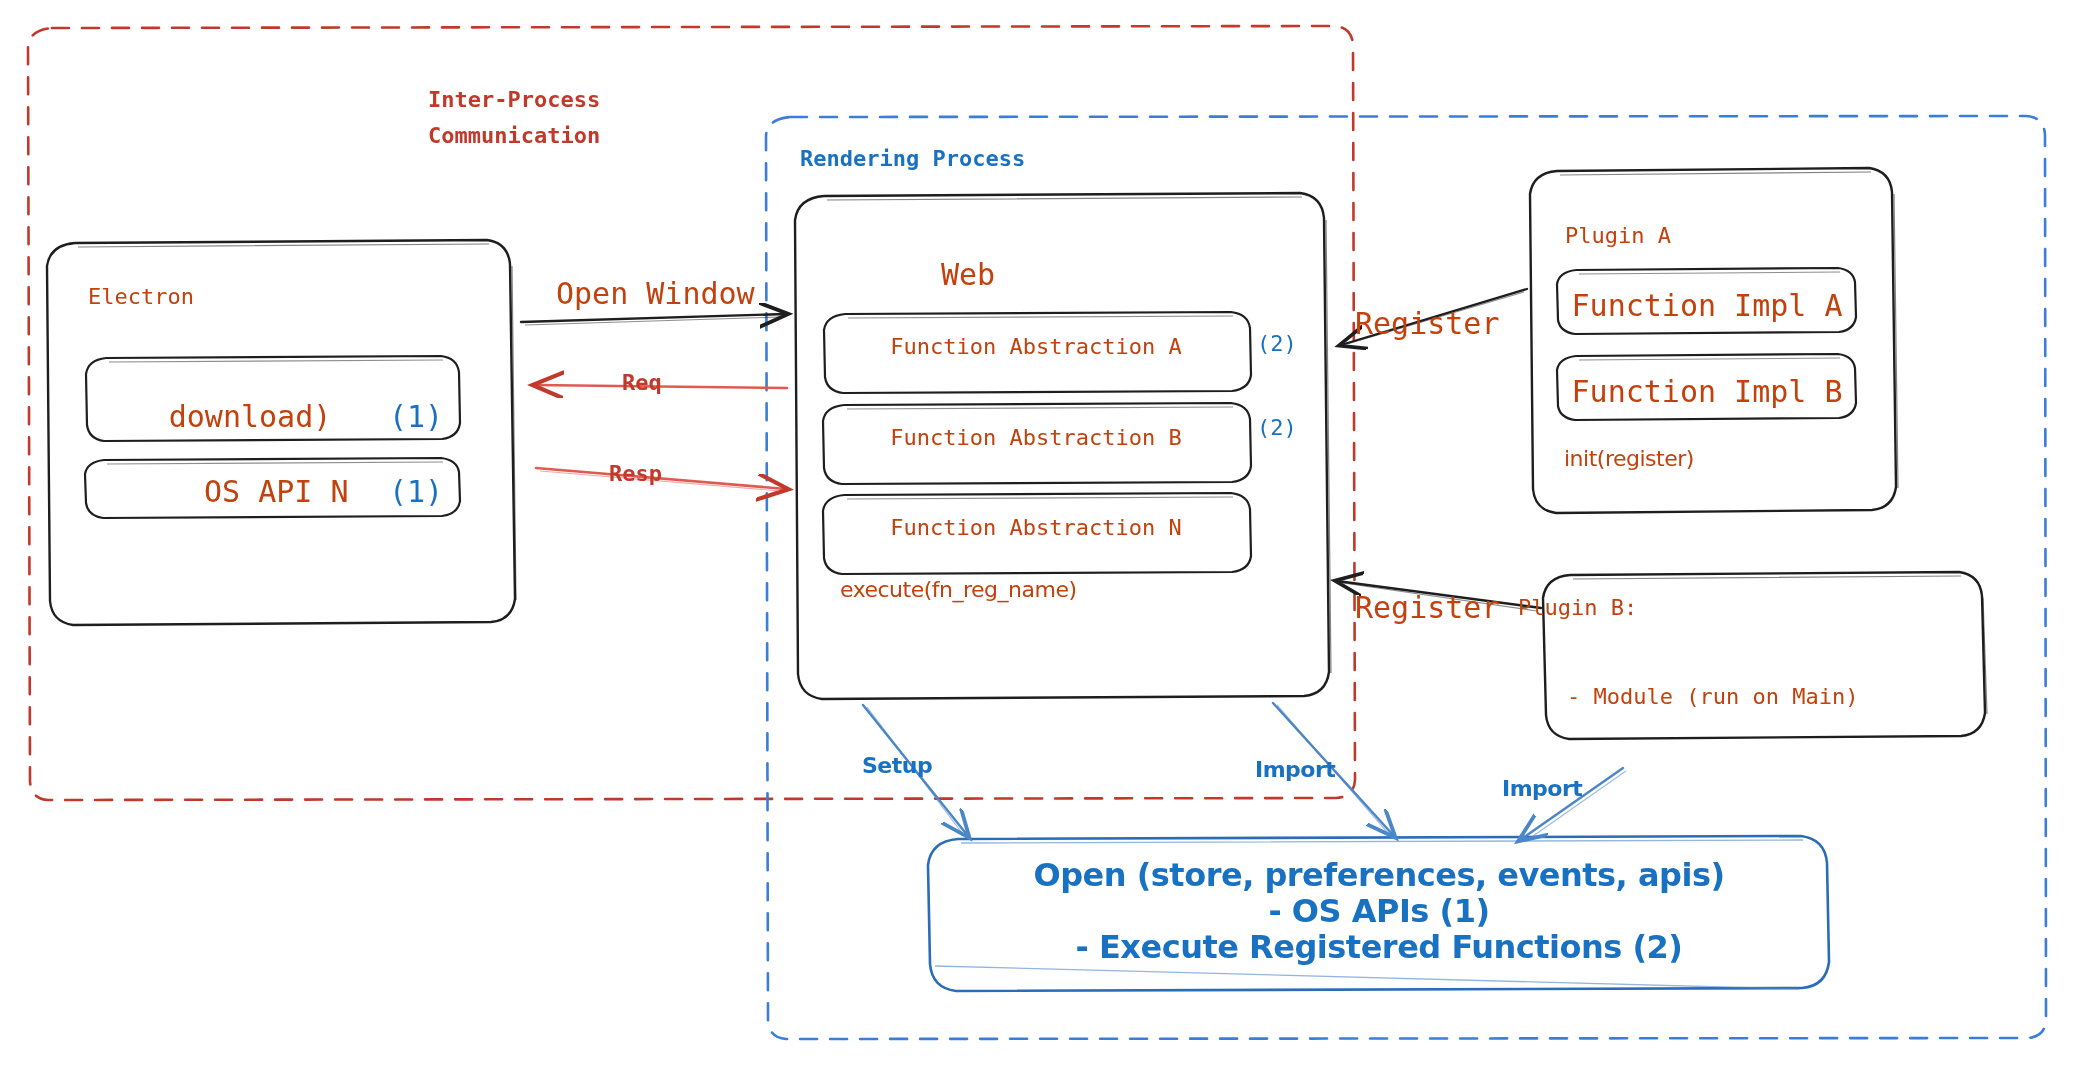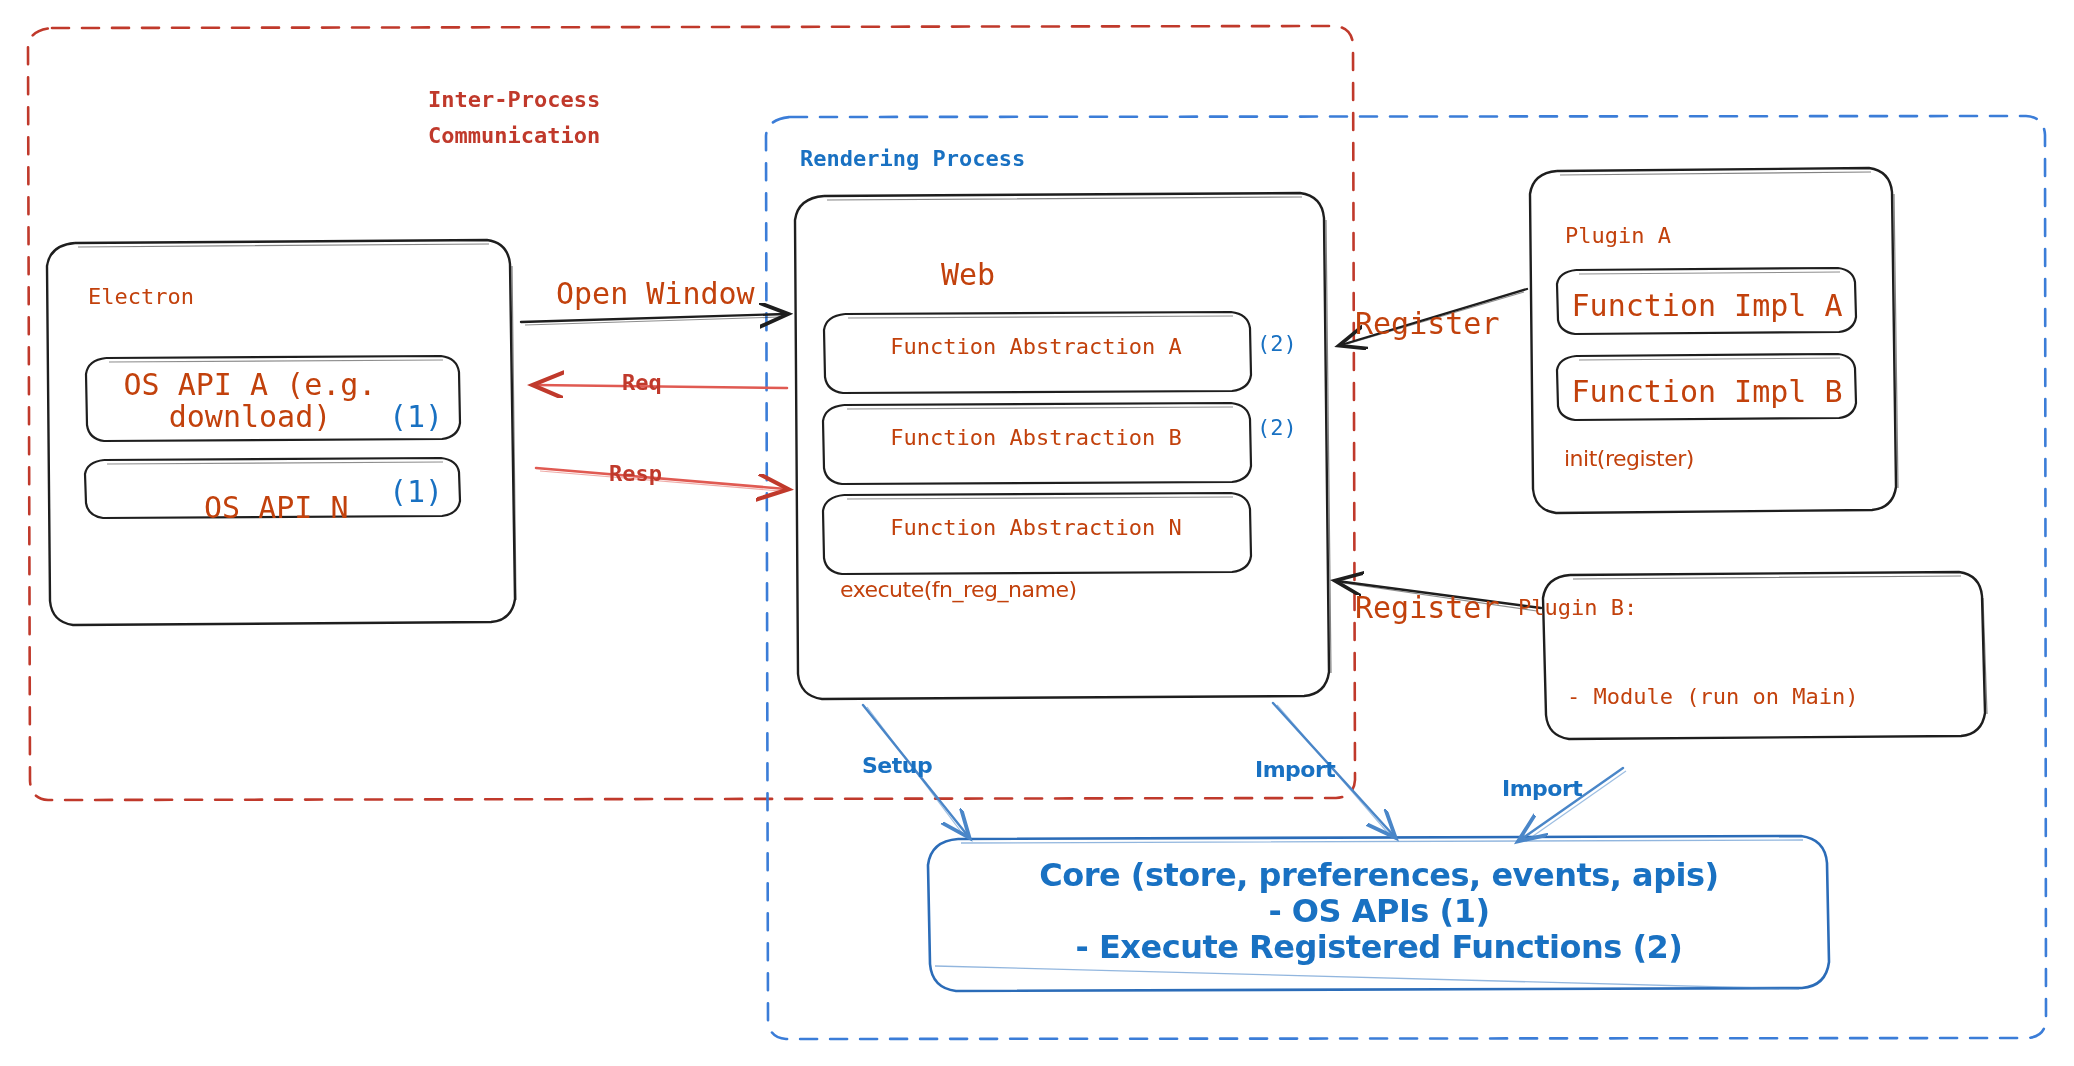--- a/index.html
+++ b/index.html
@@ -169,24 +169,23 @@
       <path d="M 1626,771 L 1526,841" fill="none" stroke="#4a86c8" stroke-width="1.2" opacity="0.55"></path>
     </g>
   </svg>
 
   <div class="t mono-31 red" style="left:428px; top:86px;"><span>Inter-Process</span></div>
   <div class="t mono-31 red" style="left:428px; top:122px;"><span>Communication</span></div>
 
   <div class="t mono-31 blue-b" style="left:800px; top:145px;">Rendering Process</div>
 
   <div class="t mono-31" style="left:88px; top:283px;">Electron</div>
-  <div class="t mono-30 center" style="left:100px; top:366px; width:300px;"><span>OS API A (e.g.</span></div>
   <div class="t mono-30 center" style="left:100px; top:398px; width:300px;"><span>download)</span></div>
   <div class="t mono-30 blue" style="left:389px; top:398px;">(1)</div>
-  <div class="t mono-30" style="left:204px; top:473px;margin-top:16px;">OS API N</div>
+  <div class="t mono-30" style="left:204px; top:473px;">OS API N</div>
   <div class="t mono-30 blue" style="left:389px; top:473px;">(1)</div>
 
   <div class="t mono-30" style="left:556px; top:275px;">Open Window</div>
   <div class="t mono-31 red" style="left:622px; top:369px;">Req</div>
   <div class="t mono-31 red" style="left:609px; top:460px;">Resp</div>
   <div class="t mono-30" style="left:1355px; top:305px;">Register</div>
   <div class="t mono-30" style="left:1355px; top:589px;">Register</div>
   <div class="t mono-31 blue-b hand" style="left:862px; top:752px;">Setup</div>
   <div class="t mono-31 blue-b hand" style="left:1255px; top:756px;">Import</div>
   <div class="t mono-31 blue-b hand" style="left:1502px; top:775px;">Import</div>
@@ -200,17 +199,17 @@
   <div class="t mono-31 hand" style="left:840px; top:576px;">execute(fn_reg_name)</div>
 
   <div class="t mono-31" style="left:1565px; top:222px;">Plugin A</div>
   <div class="t mono-30 center" style="left:1562px; top:287px; width:290px;">Function Impl A</div>
   <div class="t mono-30 center" style="left:1562px; top:373px; width:290px;">Function Impl B</div>
   <div class="t mono-31 hand" style="left:1564px; top:445px;">init(register)</div>
 
   <div class="t mono-31" style="left:1518px; top:594px;">Plugin B:</div>
   <div class="t mono-31" style="left:1567px; top:683px;">- Module (run on Main)</div>
 
-  <div class="t mono-32 blue-b hand ctr-block" style="left:1379px; top:855px;">Core (store, preferences, events, apis)</div>
+  <div class="t mono-32 blue-b hand ctr-block" style="left:1379px; top:855px;">Open (store, preferences, events, apis)</div>
   <div class="t mono-32 blue-b hand ctr-block" style="left:1379px; top:891px;">- OS APIs (1)</div>
   <div class="t mono-32 blue-b hand ctr-block" style="left:1379px; top:927px;">- Execute Registered Functions (2)</div>
 
 </div>
 
 </body></html>

